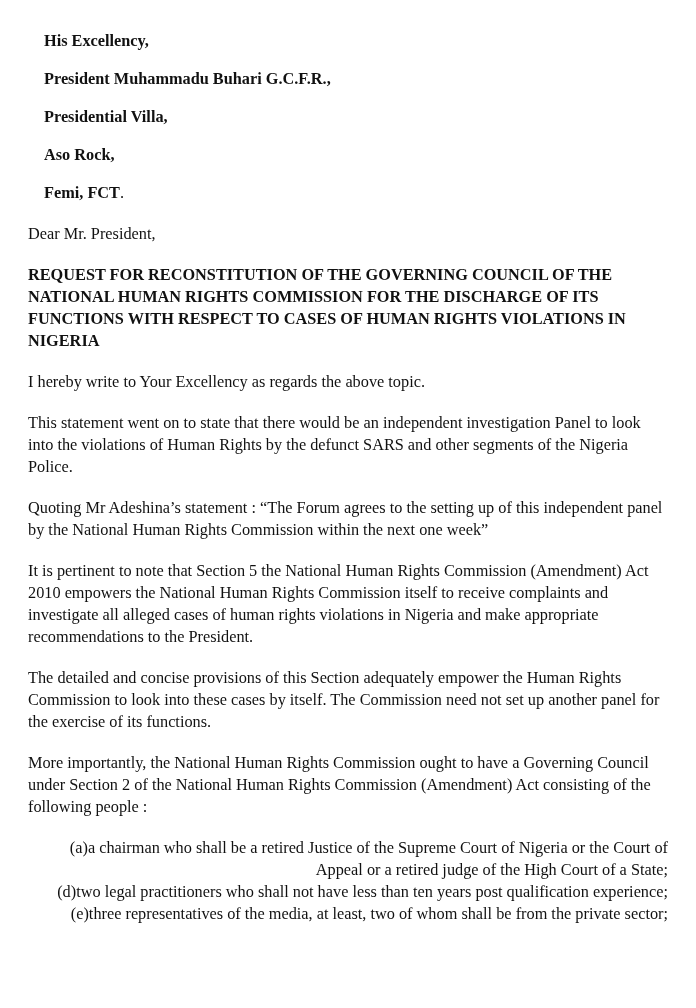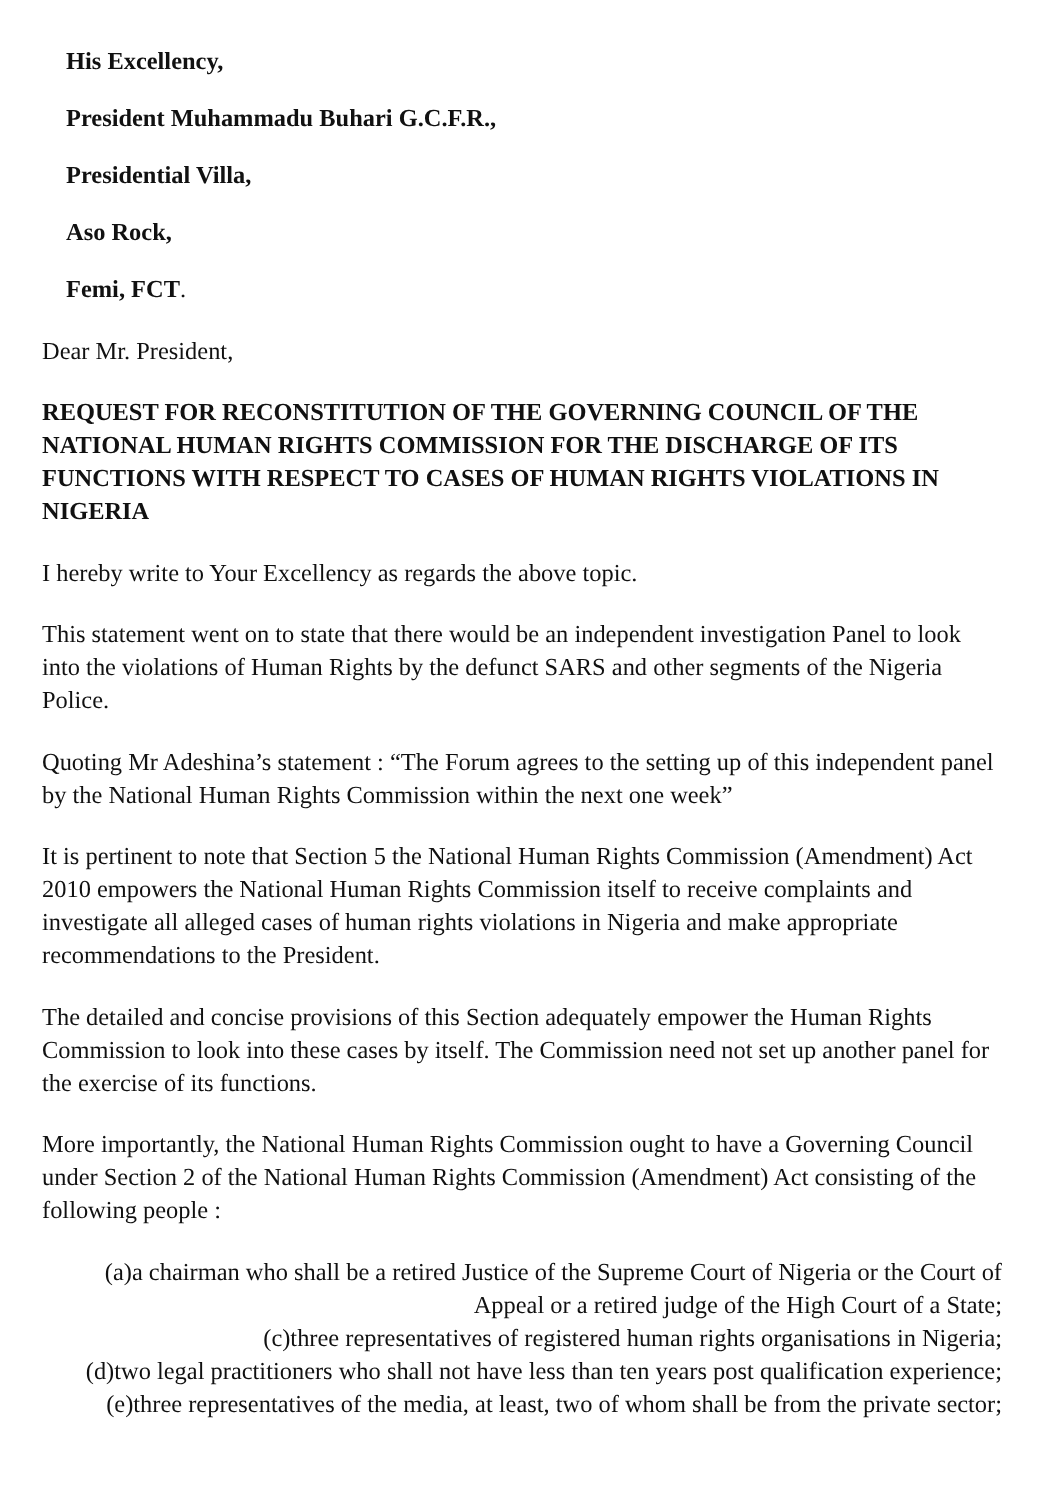--- a/index.html
+++ b/index.html
@@ -77,18 +77,17 @@
   <p class="para">Quoting Mr Adeshina’s statement : “The Forum agrees to the setting up of this independent panel by the National Human Rights Commission within the next one week”</p>
 
   <p class="para">It is pertinent to note that Section 5 the National Human Rights Commission (Amendment) Act 2010 empowers the National Human Rights Commission itself to receive complaints and investigate all alleged cases of human rights violations in Nigeria and make appropriate recommendations to the President.</p>
 
   <p class="para">The detailed and concise provisions of this Section adequately empower the Human Rights Commission to look into these cases by itself. The Commission need not set up another panel for the exercise of its functions.</p>
 
   <p class="para">More importantly, the National Human Rights Commission ought to have a Governing Council under Section 2 of the National Human Rights Commission (Amendment) Act consisting of the following people :</p>
 
   <div class="list-block">
     <p class="list-item"><span class="item-label">(a)</span><span>a chairman who shall be a retired Justice of the Supreme Court of Nigeria or the Court of Appeal or a retired judge of the High Court of a State;</span></p>
-    <p class="list-item"><span class="item-label">(c)</span><span>three representatives of registered human rights organisations in Nigeria;</span></p>
     <p class="list-item"><span class="item-label">(d)</span><span>two legal practitioners who shall not have less than ten years post qualification experience;</span></p>
     <p class="list-item"><span class="item-label">(e)</span><span>three representatives of the media, at least, two of whom shall be from the private sector;</span></p>
   </div>
 
 </div>
 
 </body></html>

